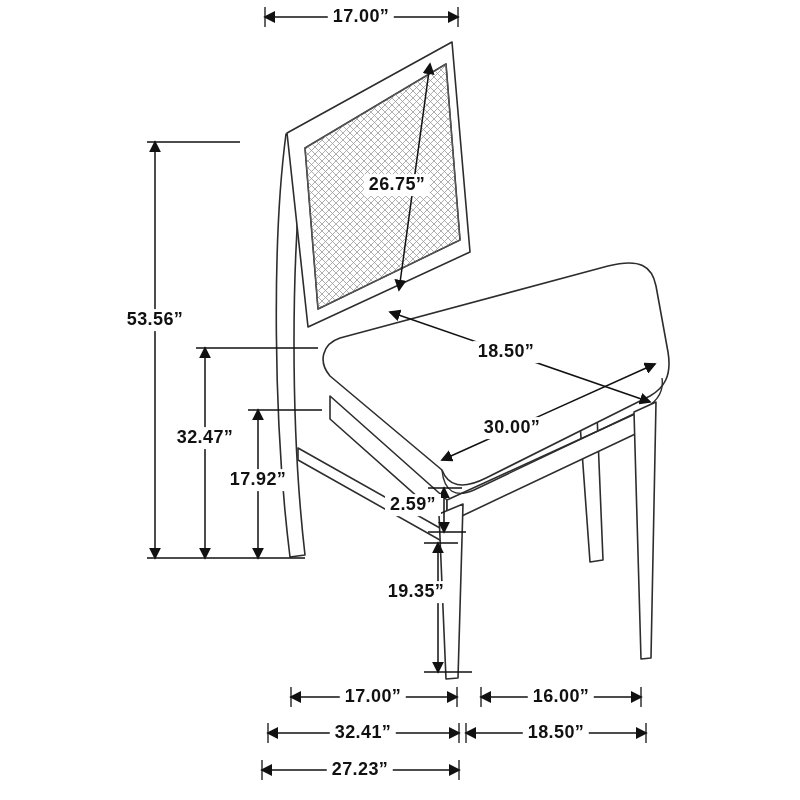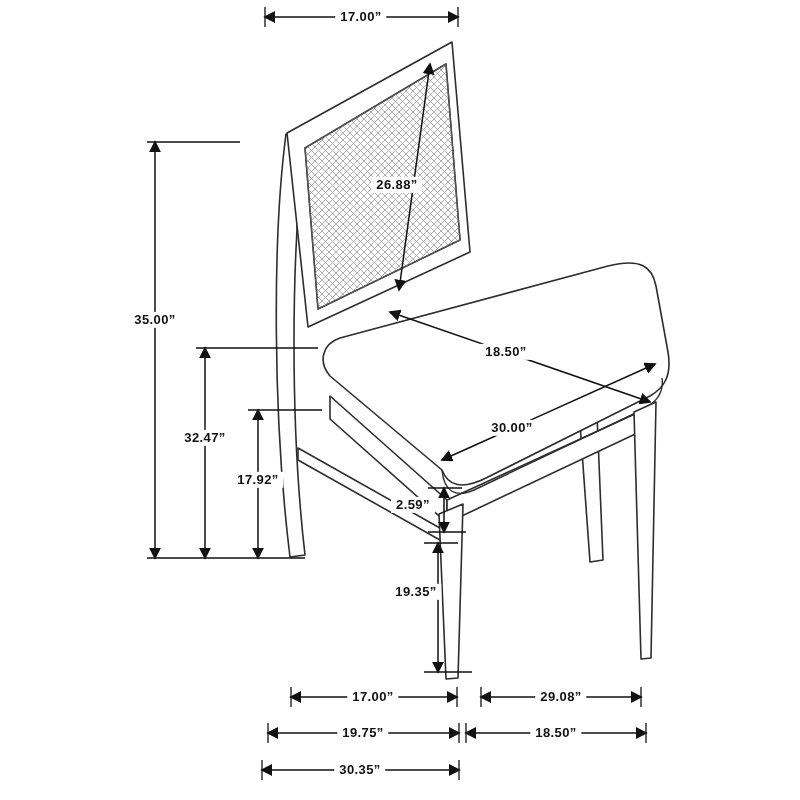--- a/index.html
+++ b/index.html
@@ -4,21 +4,21 @@
 <style>
   html,body{margin:0;padding:0;background:#fff;}
   .canvas{
     position:relative;width:800px;height:800px;background:#fff;overflow:hidden;
     font-family:"Liberation Sans", sans-serif;
   }
   .canvas svg{position:absolute;left:0;top:0;}
   .dim-label{
     position:absolute;transform:translate(-50%,-50%);
     background:#fff;color:#111;
-    font-size:13px;font-weight:700;letter-spacing:.4px;
+    font-size:18px;font-weight:700;letter-spacing:.4px;
     padding:1px 5px;white-space:nowrap;line-height:1.1;
     z-index:5;
   }
   .chair{stroke:#2d2d2d;stroke-width:1.6;fill:#fff;stroke-linejoin:round;}
   .dim{stroke:#111;stroke-width:1.5;fill:none;}
   .tick{stroke:#111;stroke-width:1.3;fill:none;}
   .seam{stroke:#2d2d2d;stroke-width:1.4;fill:none;}
 </style>
 </head>
 <body>
@@ -104,27 +104,27 @@
       <line class="tick" x1="466" y1="723" x2="466" y2="743"></line>
       <line class="tick" x1="646" y1="723" x2="646" y2="743"></line>
 
       <line class="dim" x1="262" y1="770" x2="459" y2="770" marker-start="url(#arrow)" marker-end="url(#arrow)"></line>
       <line class="tick" x1="262" y1="760" x2="262" y2="780"></line>
       <line class="tick" x1="459" y1="760" x2="459" y2="780"></line>
     </g>
   </svg>
 
   <div class="dim-label" style="left:361px;top:17px">17.00”</div>
-  <div class="dim-label" style="left:397px;top:185px">26.88”</div>
-  <div class="dim-label" style="left:155px;top:320px">35.00”</div>
+  <div class="dim-label" style="left:397px;top:185px">26.75”</div>
+  <div class="dim-label" style="left:155px;top:320px">53.56”</div>
   <div class="dim-label" style="left:205px;top:438px">32.47”</div>
   <div class="dim-label" style="left:258px;top:480px">17.92”</div>
   <div class="dim-label" style="left:506px;top:352px">18.50”</div>
   <div class="dim-label" style="left:512px;top:428px">30.00”</div>
   <div class="dim-label" style="left:413px;top:505px">2.59”</div>
   <div class="dim-label" style="left:416px;top:592px">19.35”</div>
   <div class="dim-label" style="left:373px;top:697px">17.00”</div>
-  <div class="dim-label" style="left:561px;top:697px">29.08”</div>
-  <div class="dim-label" style="left:363px;top:733px">19.75”</div>
+  <div class="dim-label" style="left:561px;top:697px">16.00”</div>
+  <div class="dim-label" style="left:363px;top:733px">32.41”</div>
   <div class="dim-label" style="left:556px;top:733px">18.50”</div>
-  <div class="dim-label" style="left:360px;top:770px">30.35”</div>
+  <div class="dim-label" style="left:360px;top:770px">27.23”</div>
 
 </div>
 
 </body></html>

